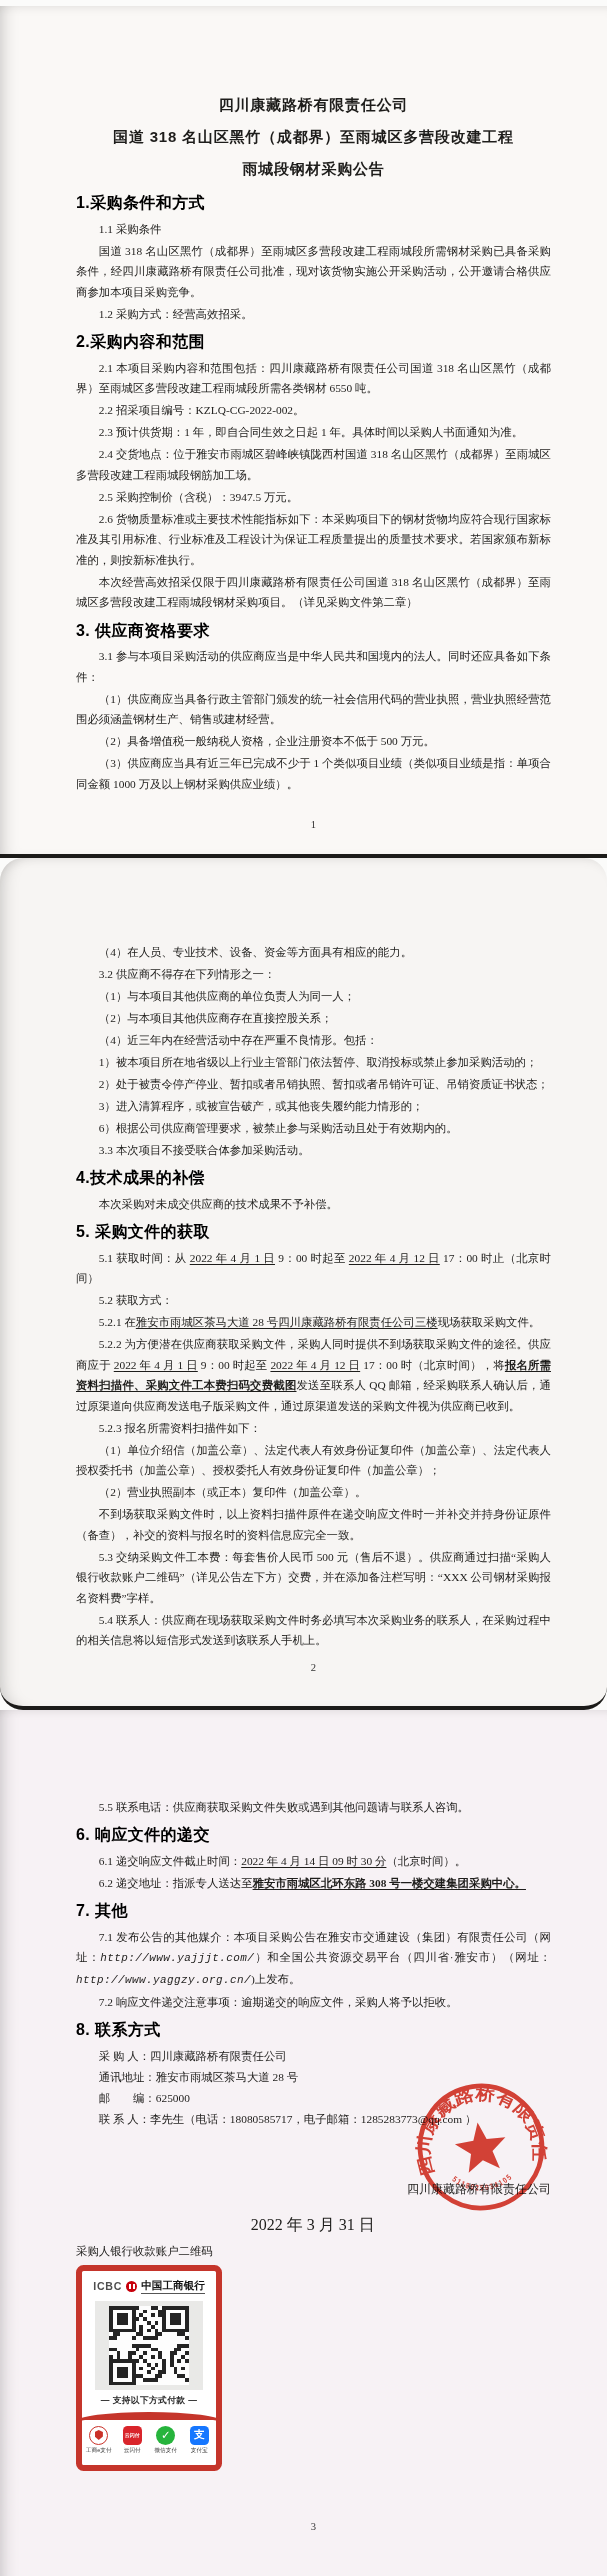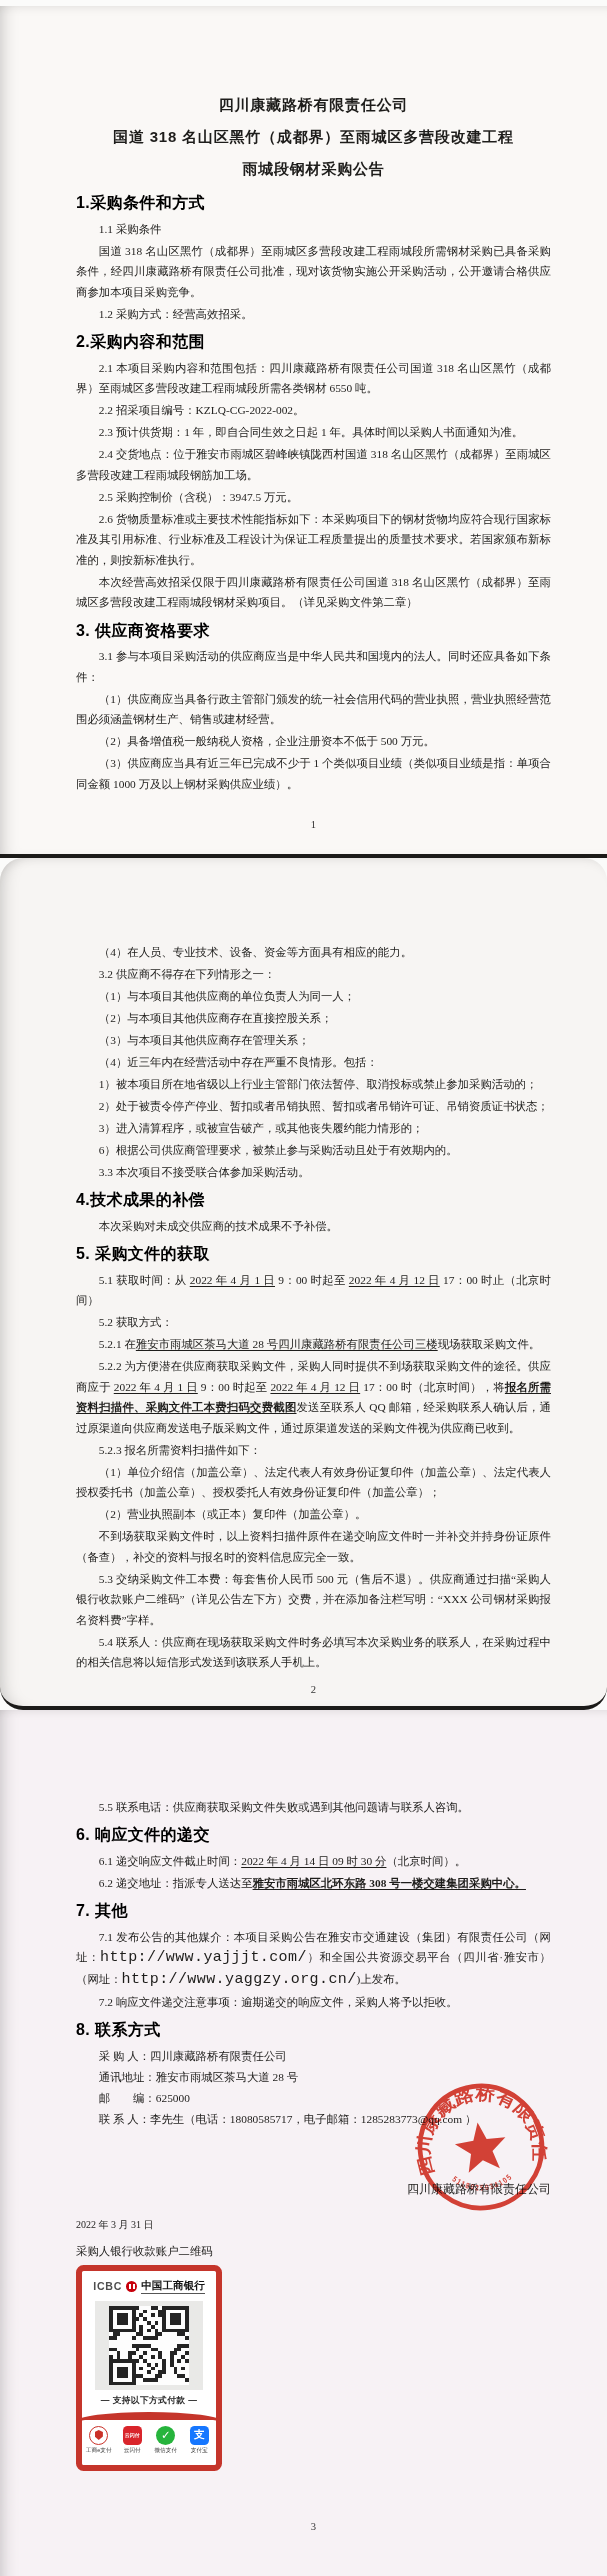--- a/index.html
+++ b/index.html
@@ -15,24 +15,24 @@
   .blk{font-size:11.4px;line-height:20.5px;}
   .t1,.t2,.t3{font-family:"Liberation Sans","DejaVu Sans",sans-serif;font-weight:700;
               text-align:center;font-size:15px;line-height:32px;letter-spacing:0.8px;}
   .h{font-family:"Liberation Sans","DejaVu Sans",sans-serif;font-weight:700;
      font-size:16px;line-height:26px;margin:5.3px 0 2.3px;color:#000;letter-spacing:0.4px;}
   .p{text-indent:2em;text-align:justify;margin:1.5px 0;}
   .contact{margin-left:2em;line-height:21px;}
   .pagenum{text-align:center;font-size:10.6px;color:#333;}
   .qr-label{margin:6px 0 1.5px;font-size:11.4px;}
   .company-line{text-align:right;padding-right:0;margin-top:49px;font-size:12px;line-height:20px;}
-  .date-line{text-align:left;padding-right:1.5px;margin-top:16.7px;font-size:10px;line-height:20px;}
+  .date-line{text-align:center;padding-right:1.5px;margin-top:16.7px;font-size:16px;line-height:20px;}
   .u{text-decoration:underline;text-underline-offset:2.3px;}
   .b{font-weight:700;}
-  .m{font-family:"Liberation Mono","DejaVu Sans Mono",monospace;font-size:15px;letter-spacing:0.4px;}
+  .m{font-family:"Liberation Mono","DejaVu Sans Mono",monospace;font-size:11px;letter-spacing:0.4px;font-style:italic;}
 
   
   .seal-wrap{position:absolute;left:414px;top:370px;width:134px;height:134px;
              transform:rotate(-8deg);opacity:.88;mix-blend-mode:multiply;pointer-events:none;}
   .seal-ring{fill:none;stroke:#d42a1c;stroke-width:7;}
   .seal-star{fill:#d42a1c;}
   .seal-text{fill:#d42a1c;font-family:"Liberation Sans","DejaVu Sans",sans-serif;
              font-weight:700;font-size:25px;}
   .seal-num{fill:#d42a1c;font-family:"Liberation Sans","DejaVu Sans",sans-serif;
             font-weight:700;font-size:12px;letter-spacing:3px;}
@@ -98,21 +98,20 @@
       <div class="blk p">（1）供应商应当具备行政主管部门颁发的统一社会信用代码的营业执照，营业执照经营范围必须涵盖钢材生产、销售或建材经营。</div>
       <div class="blk p">（2）具备增值税一般纳税人资格，企业注册资本不低于 500 万元。</div>
       <div class="blk p">（3）供应商应当具有近三年已完成不少于 1 个类似项目业绩（类似项目业绩是指：单项合同金额 1000 万及以上钢材采购供应业绩）。</div>
       <div class="blk pagenum" style="margin-top: 21px;">1</div>
     </section>
     <section class="page page-2" style="height: 852px; padding-top: 82px;">
       <div class="blk p">（4）在人员、专业技术、设备、资金等方面具有相应的能力。</div>
       <div class="blk p">3.2 供应商不得存在下列情形之一：</div>
       <div class="blk p">（1）与本项目其他供应商的单位负责人为同一人；</div>
       <div class="blk p">（2）与本项目其他供应商存在直接控股关系；</div>
-      <div class="blk p">（3）与本项目其他供应商存在管理关系；</div>
       <div class="blk p">（4）近三年内在经营活动中存在严重不良情形。包括：</div>
       <div class="blk p">1）被本项目所在地省级以上行业主管部门依法暂停、取消投标或禁止参加采购活动的；</div>
       <div class="blk p">2）处于被责令停产停业、暂扣或者吊销执照、暂扣或者吊销许可证、吊销资质证书状态；</div>
       <div class="blk p">3）进入清算程序，或被宣告破产，或其他丧失履约能力情形的；</div>
       <div class="blk p">6）根据公司供应商管理要求，被禁止参与采购活动且处于有效期内的。</div>
       <div class="blk p">3.3 本次项目不接受联合体参加采购活动。</div>
       <div class="blk h">4.技术成果的补偿</div>
       <div class="blk p">本次采购对未成交供应商的技术成果不予补偿。</div>
       <div class="blk h">5. 采购文件的获取</div>
       <div class="blk p"><span>5.1 获取时间：从 </span><span class="u">2022 年 4 月 1 日</span><span> 9：00 时起至 </span><span class="u">2022 年 4 月 12 日</span><span> 17：00 时止（北京时间）</span></div>

